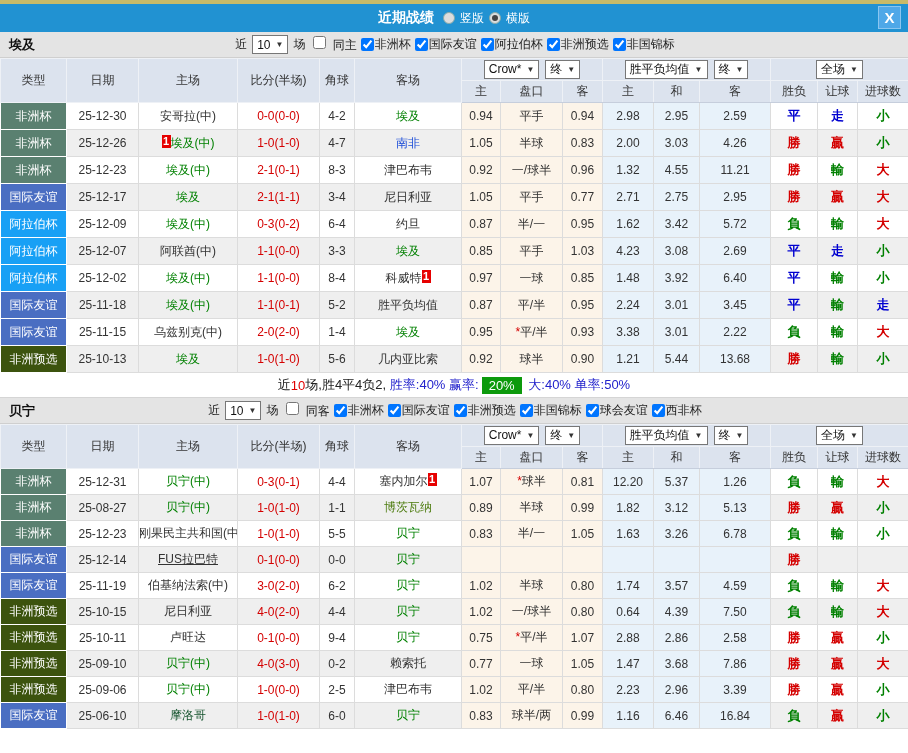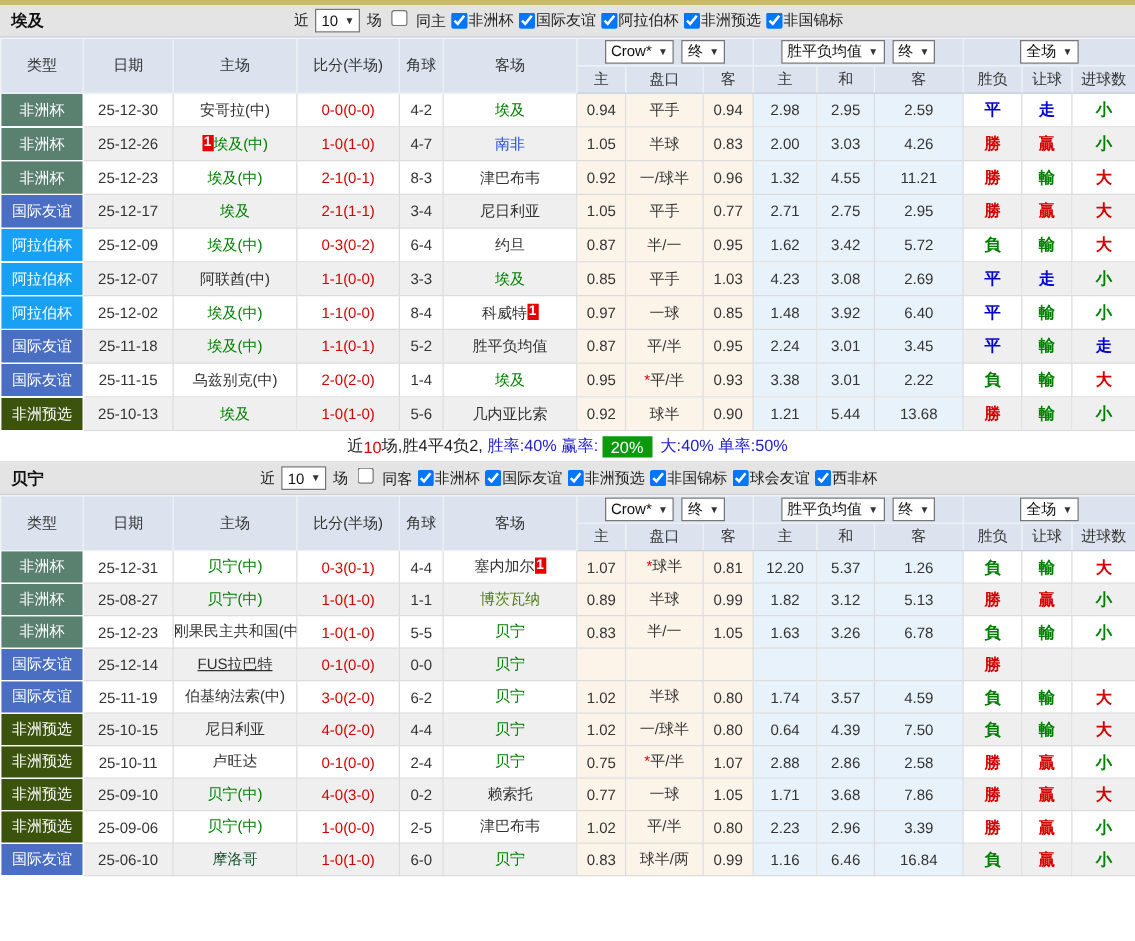--- a/index.html
+++ b/index.html
@@ -46,20 +46,28 @@
   .s-red { color:#e00000; }
   .s-blue { color:#2222cc; }
   .s-badge { background:#0c9a0c; color:#fff; padding:1px 7px; margin:0 3px; }
 </style>
 </head>
 <body>
 
 <div class="app">
   <div class="topstrip"></div>
 
+  <div class="titlebar">
+    <span class="title">近期战绩</span>
+    <span class="radio"></span>
+    <span class="radio-label">竖版</span>
+    <span class="radio sel"></span>
+    <span class="radio-label">横版</span>
+    <div class="close-btn">X</div>
+  </div>
 
   <div class="section sec1">
     <div class="section-bar">
       <span class="team-name">埃及</span>
       <div class="filter">
         <span class="gap">近</span>
         <span class="selbox">
           <span>10</span>
           <span class="arrow">▼</span>
         </span>
@@ -547,21 +555,21 @@
     <td class="c-avg">7.50</td>
     <td class="resl" style="color: rgb(0, 128, 0);">負</td>
     <td class="resl" style="color: rgb(0, 128, 0);">輸</td>
     <td class="resl" style="color: rgb(212, 0, 0);">大</td>
   </tr>
           <tr>
     <td class="type-cell" style="background: rgb(60, 83, 14);">非洲预选</td>
     <td>25-10-11</td>
     <td><span style="color: rgb(51, 51, 51);">卢旺达</span></td>
     <td class="score">0-1(0-0)</td>
-    <td>2-4</td>
+    <td>9-4</td>
     <td><span style="color: rgb(0, 128, 0);">贝宁</span></td>
     <td class="c-crow">0.75</td>
     <td class="c-crow"><span class="star">*</span>平/半</td>
     <td class="c-crow">1.07</td>
     <td class="c-avg">2.88</td>
     <td class="c-avg">2.86</td>
     <td class="c-avg">2.58</td>
     <td class="resl" style="color: rgb(212, 0, 0);">勝</td>
     <td class="resl" style="color: rgb(212, 0, 0);">贏</td>
     <td class="resl" style="color: rgb(0, 128, 0);">小</td>
@@ -569,21 +577,21 @@
           <tr class="even">
     <td class="type-cell" style="background: rgb(60, 83, 14);">非洲预选</td>
     <td>25-09-10</td>
     <td><span style="color: rgb(0, 128, 0);">贝宁(中)</span></td>
     <td class="score">4-0(3-0)</td>
     <td>0-2</td>
     <td><span style="color: rgb(51, 51, 51);">赖索托</span></td>
     <td class="c-crow">0.77</td>
     <td class="c-crow">一球</td>
     <td class="c-crow">1.05</td>
-    <td class="c-avg">1.71</td>
+    <td class="c-avg">1.47</td>
     <td class="c-avg">3.68</td>
     <td class="c-avg">7.86</td>
     <td class="resl" style="color: rgb(212, 0, 0);">勝</td>
     <td class="resl" style="color: rgb(212, 0, 0);">贏</td>
     <td class="resl" style="color: rgb(212, 0, 0);">大</td>
   </tr>
           <tr>
     <td class="type-cell" style="background: rgb(60, 83, 14);">非洲预选</td>
     <td>25-09-06</td>
     <td><span style="color: rgb(0, 128, 0);">贝宁(中)</span></td>

